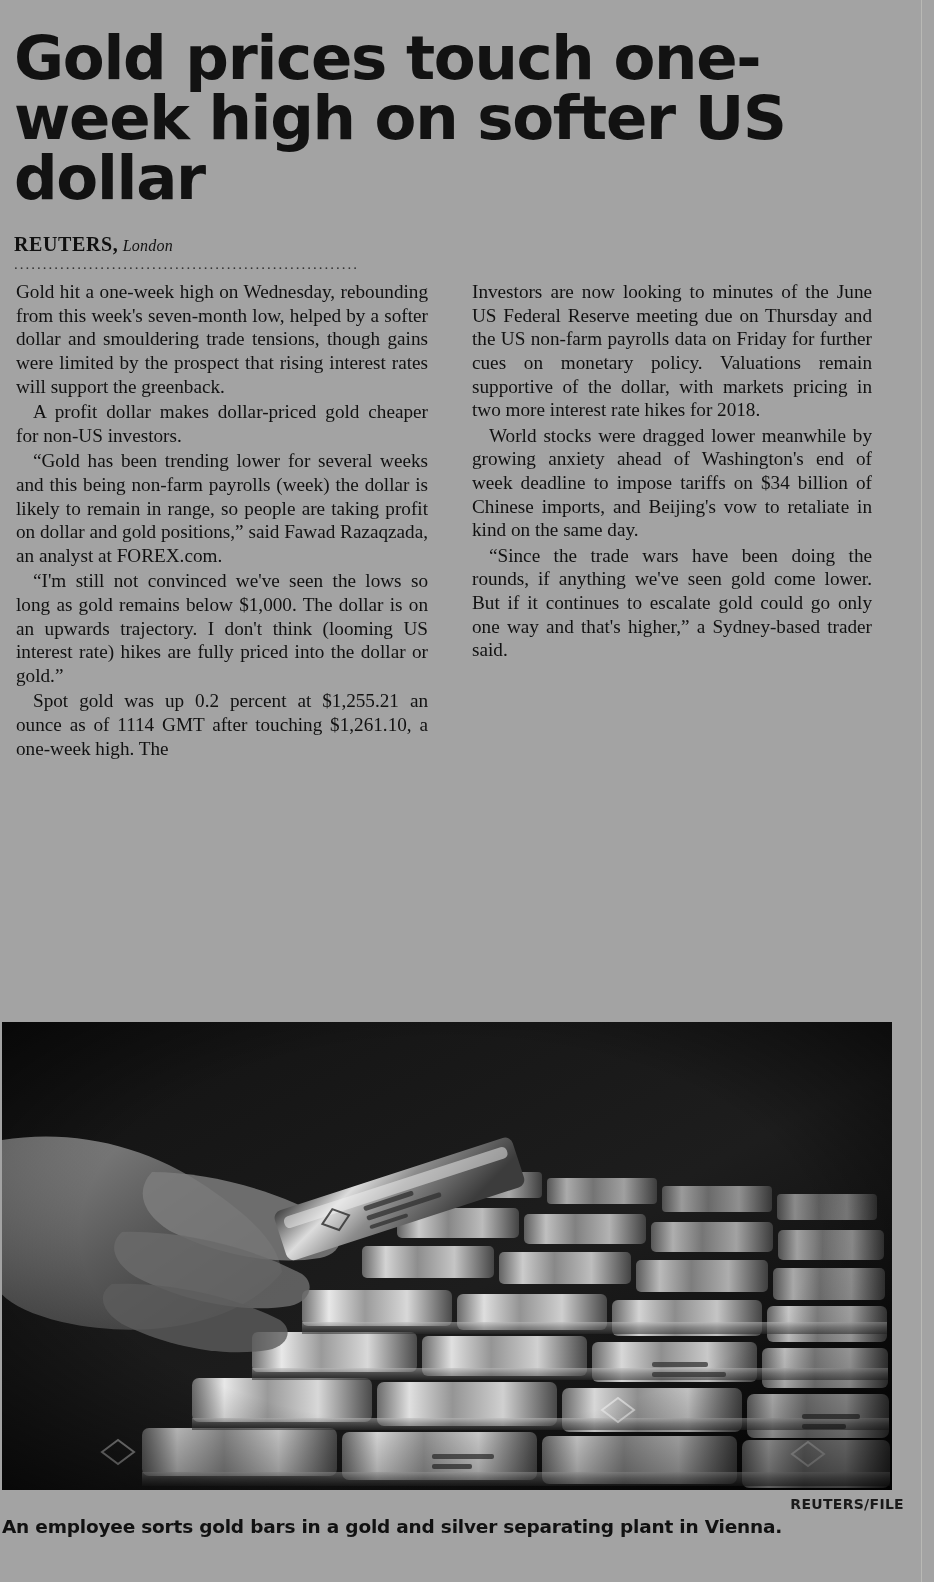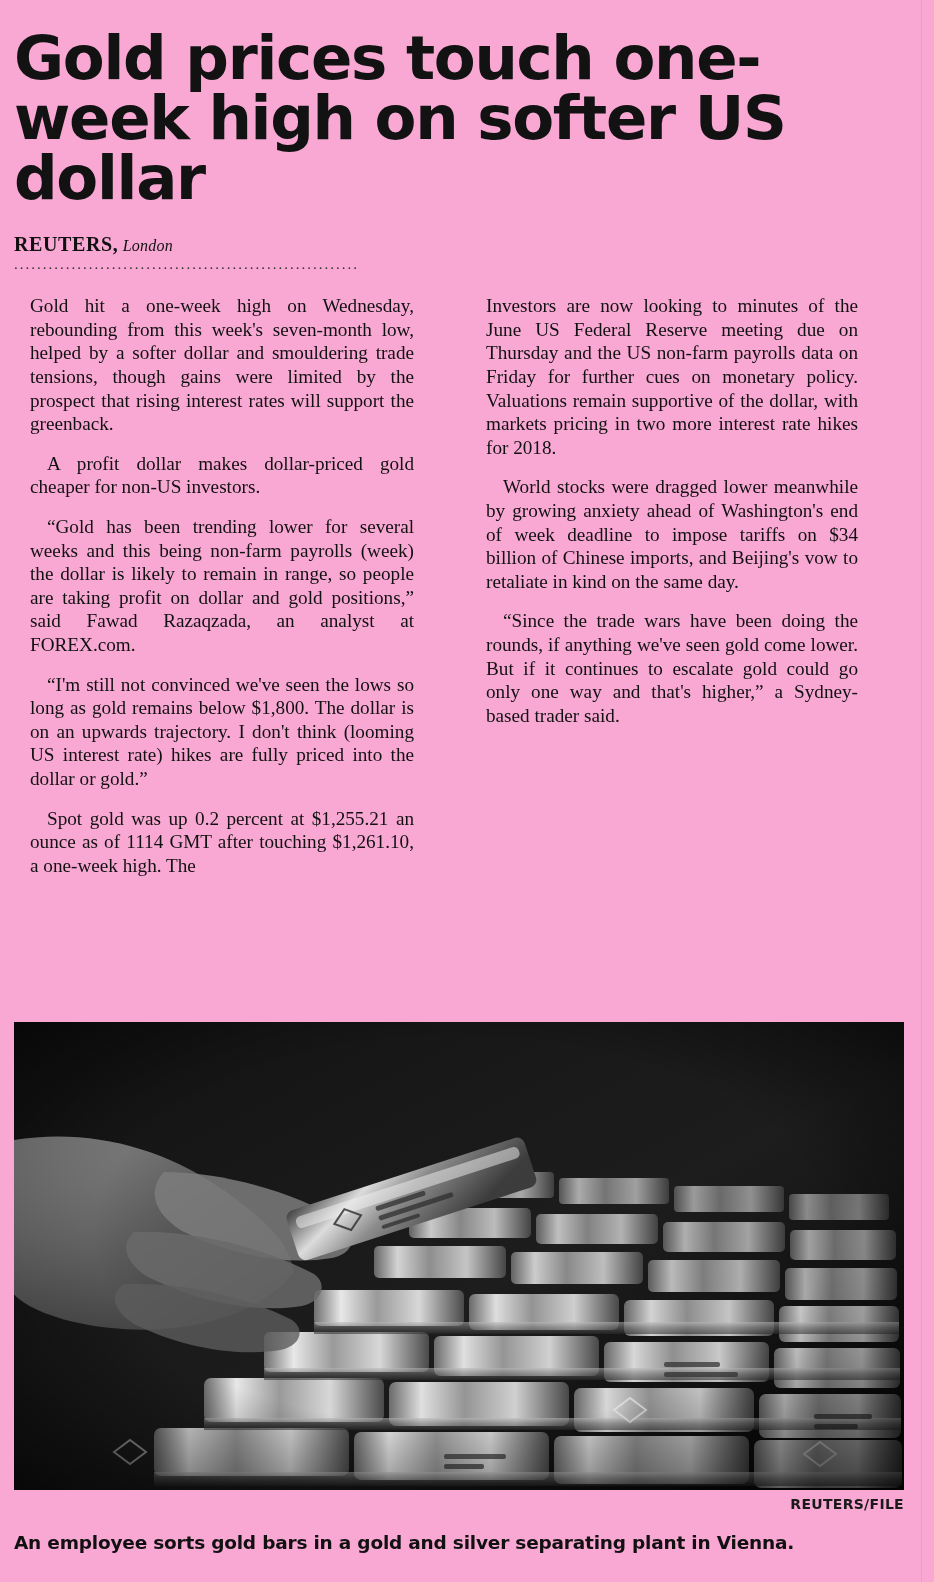--- a/index.html
+++ b/index.html
@@ -4,21 +4,21 @@
 <style>
   html, body {
     margin: 0;
     padding: 0;
     background: #ffffff;
   }
   .page {
     width: 934px;
     height: 1582px;
     position: relative;
-    background: #f9a8d4;
+    background: #a3a3a3;
     font-family: "Liberation Serif", serif;
     color: #111111;
     overflow: hidden;
     box-sizing: border-box;
   }
   
   .page-edge-rule {
     position: absolute;
     top: 0;
     bottom: 0;
@@ -89,37 +89,37 @@
     gap: 0;
     width: 890px;
   }
   .col {
     width: 430px;
     box-sizing: border-box;
   }
   .col.left { padding-right: 14px; }
   .col.right { padding-left: 26px; }
   .col p {
-    margin: 16px;
+    margin: 2px;
     font-family: "Liberation Serif", serif;
     font-size: 19.2px;
     line-height: 23.6px;
     text-align: justify;
     text-justify: inter-word;
     hyphens: auto;
     -webkit-hyphens: auto;
     color: #111;
   }
   .col p + p { text-indent: 17px; }
   .col.right p:first-child { text-indent: 0; }
 
   
   .photo-block {
     position: absolute;
-    left: 14px;
+    left: 2px;
     right: 30px;
     top: 1022px;
   }
   .photo {
     position: relative;
     width: 890px;
     height: 468px;
     overflow: hidden;
     background: #0b0b0b;
   }
@@ -132,21 +132,21 @@
     color: #1a1a1a;
     text-align: right;
     margin-top: 6px;
   }
   .caption {
     font-family: "DejaVu Sans", sans-serif;
     font-weight: 700;
     font-size: 18.5px;
     letter-spacing: -0.2px;
     color: #111;
-    margin-top: 20px;
+    margin-top: 4px;
   }
 </style>
 </head>
 <body>
 
 <div class="page">
   <div class="page-edge-rule"></div>
 
   <div class="content">
 
@@ -158,21 +158,21 @@
         <span class="city">London</span>
       </div>
       <div class="dotrule">............................................................</div>
     </div>
 
     <div class="cols">
       <div class="col left">
         <p>Gold hit a one-week high on Wednesday, rebounding from this week's seven-month low, helped by a softer dollar and smouldering trade tensions, though gains were limited by the prospect that rising interest rates will support the greenback.</p>
         <p>A profit dollar makes dollar-priced gold cheaper for non-US investors.</p>
         <p>“Gold has been trending lower for several weeks and this being non-farm payrolls (week) the dollar is likely to remain in range, so people are taking profit on dollar and gold positions,” said Fawad Razaqzada, an analyst at FOREX.com.</p>
-        <p>“I'm still not convinced we've seen the lows so long as gold remains below $1,800. The dollar is on an upwards trajectory. I don't think (looming US interest rate) hikes are fully priced into the dollar or gold.”</p>
+        <p>“I'm still not convinced we've seen the lows so long as gold remains below $1,000. The dollar is on an upwards trajectory. I don't think (looming US interest rate) hikes are fully priced into the dollar or gold.”</p>
         <p>Spot gold was up 0.2 percent at $1,255.21 an ounce as of 1114 GMT after touching $1,261.10, a one-week high. The</p>
       </div>
       <div class="col right">
         <p>Investors are now looking to minutes of the June US Federal Reserve meeting due on Thursday and the US non-farm payrolls data on Friday for further cues on monetary policy. Valuations remain supportive of the dollar, with markets pricing in two more interest rate hikes for 2018.</p>
         <p>World stocks were dragged lower meanwhile by growing anxiety ahead of Washington's end of week deadline to impose tariffs on $34 billion of Chinese imports, and Beijing's vow to retaliate in kind on the same day.</p>
         <p>“Since the trade wars have been doing the rounds, if anything we've seen gold come lower. But if it continues to escalate gold could go only one way and that's higher,” a Sydney-based trader said.</p>
       </div>
     </div>
   </div>
 

